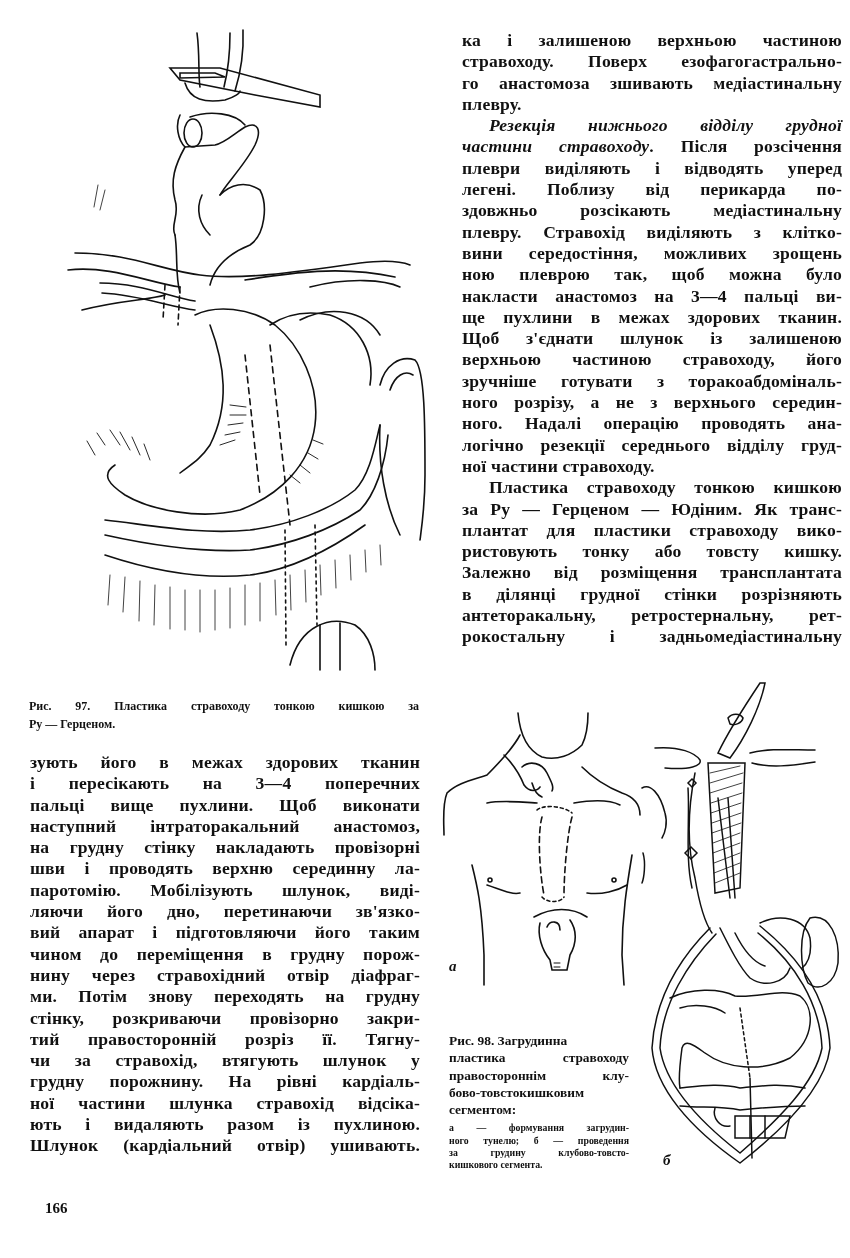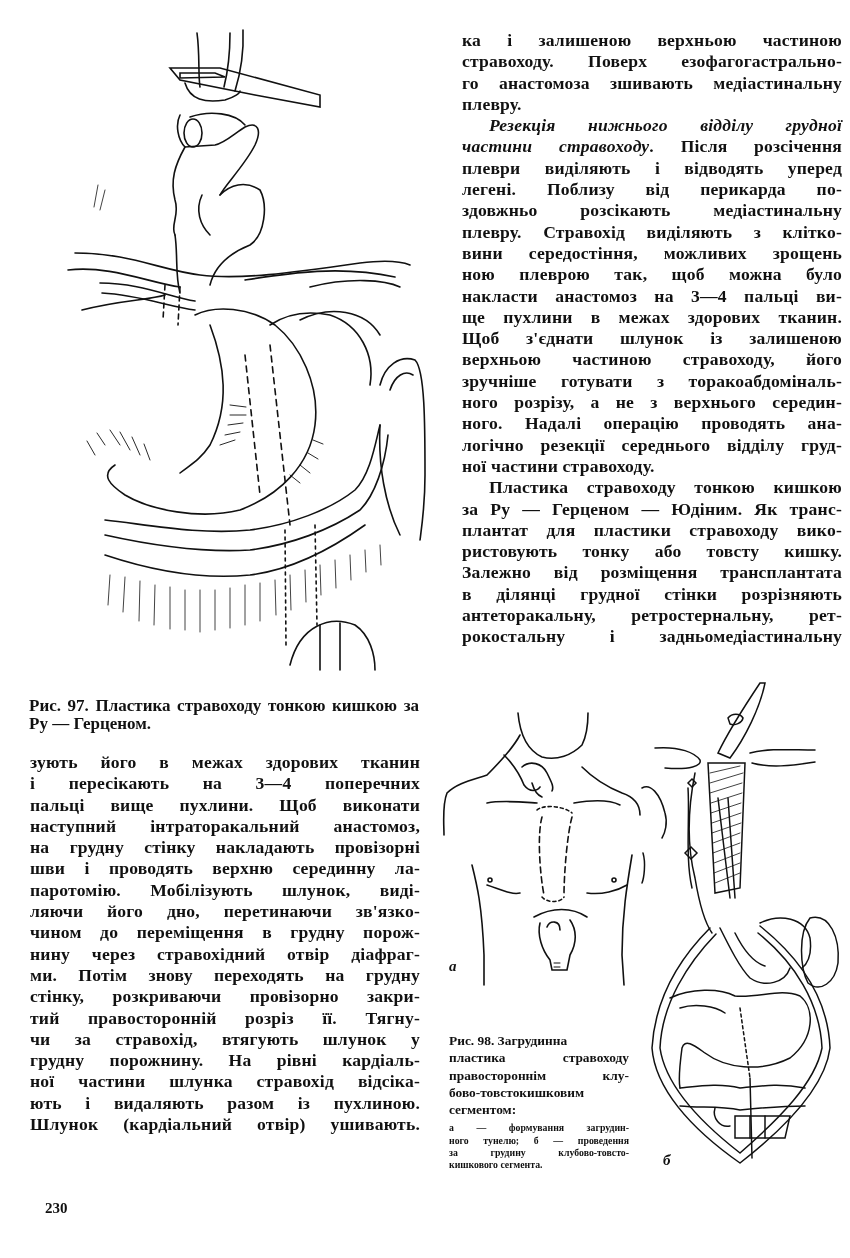--- a/index.html
+++ b/index.html
@@ -13,21 +13,21 @@
   }
   .col-text p { margin: 0; }
   .col-text .line { display: block; text-align: justify; text-align-last: justify; white-space: nowrap; }
   .col-text .line.last { text-align-last: left; }
   .indent { padding-left: 27px; }
   .it { font-style: italic; }
   #right-col { left: 462px; top: 30px; width: 380px; font-family: Liberation Serif, serif; }
   #left-col { left: 30px; top: 752px; width: 390px; }
   .caption97 {
     position: absolute; left: 29px; top: 697px; width: 390px;
-    font-weight: bold; font-size: 17px; line-height: 18px;
+    font-weight: bold; font-size: 12px; line-height: 18px;
   }
   .caption97 .line { display:block; text-align-last: justify; white-space: nowrap; }
   .caption97 .line.last { text-align-last: left; }
   .caption98 {
     position: absolute; left: 449px; top: 1032px; width: 180px;
     font-weight: bold; font-size: 13.4px; line-height: 17.3px;
   }
   .caption98 .line { display:block; text-align: justify; text-align-last: justify; white-space: nowrap; }
   .caption98 .line.last { text-align-last: left; }
   .caption98 .sub { margin-top: 4px; font-size: 9.8px; line-height: 12.3px; }
@@ -145,20 +145,21 @@
 <div id="left-col" class="col-text">
   <p>
     <span class="line">зують його в межах здорових тканин</span>
     <span class="line">і пересікають на 3—4 поперечних</span>
     <span class="line">пальці вище пухлини. Щоб виконати</span>
     <span class="line">наступний інтраторакальний анастомоз,</span>
     <span class="line">на грудну стінку накладають провізорні</span>
     <span class="line">шви і проводять верхню серединну ла-</span>
     <span class="line">паротомію. Мобілізують шлунок, виді-</span>
     <span class="line">ляючи його дно, перетинаючи зв'язко-</span>
+    <span class="line">вий апарат і підготовляючи його таким</span>
     <span class="line">чином до переміщення в грудну порож-</span>
     <span class="line">нину через стравохідний отвір діафраг-</span>
     <span class="line">ми. Потім знову переходять на грудну</span>
     <span class="line">стінку, розкриваючи провізорно закри-</span>
     <span class="line">тий правосторонній розріз її. Тягну-</span>
     <span class="line">чи за стравохід, втягують шлунок у</span>
     <span class="line">грудну порожнину. На рівні кардіаль-</span>
     <span class="line">ної частини шлунка стравохід відсіка-</span>
     <span class="line">ють і видаляють разом із пухлиною.</span>
     <span class="line">Шлунок (кардіальний отвір) ушивають.</span>
@@ -244,13 +245,13 @@
   <span class="line">бово-товстокишковим</span>
   <span class="line last">сегментом:</span>
   <div class="sub">
     <span class="line">а — формування загрудин-</span>
     <span class="line">ного тунелю; б — проведення</span>
     <span class="line">за грудину клубово-товсто-</span>
     <span class="line last">кишкового сегмента.</span>
   </div>
 </div>
 
-<div class="page-number">230</div>
+<div class="page-number">166</div>
 
 </body></html>

